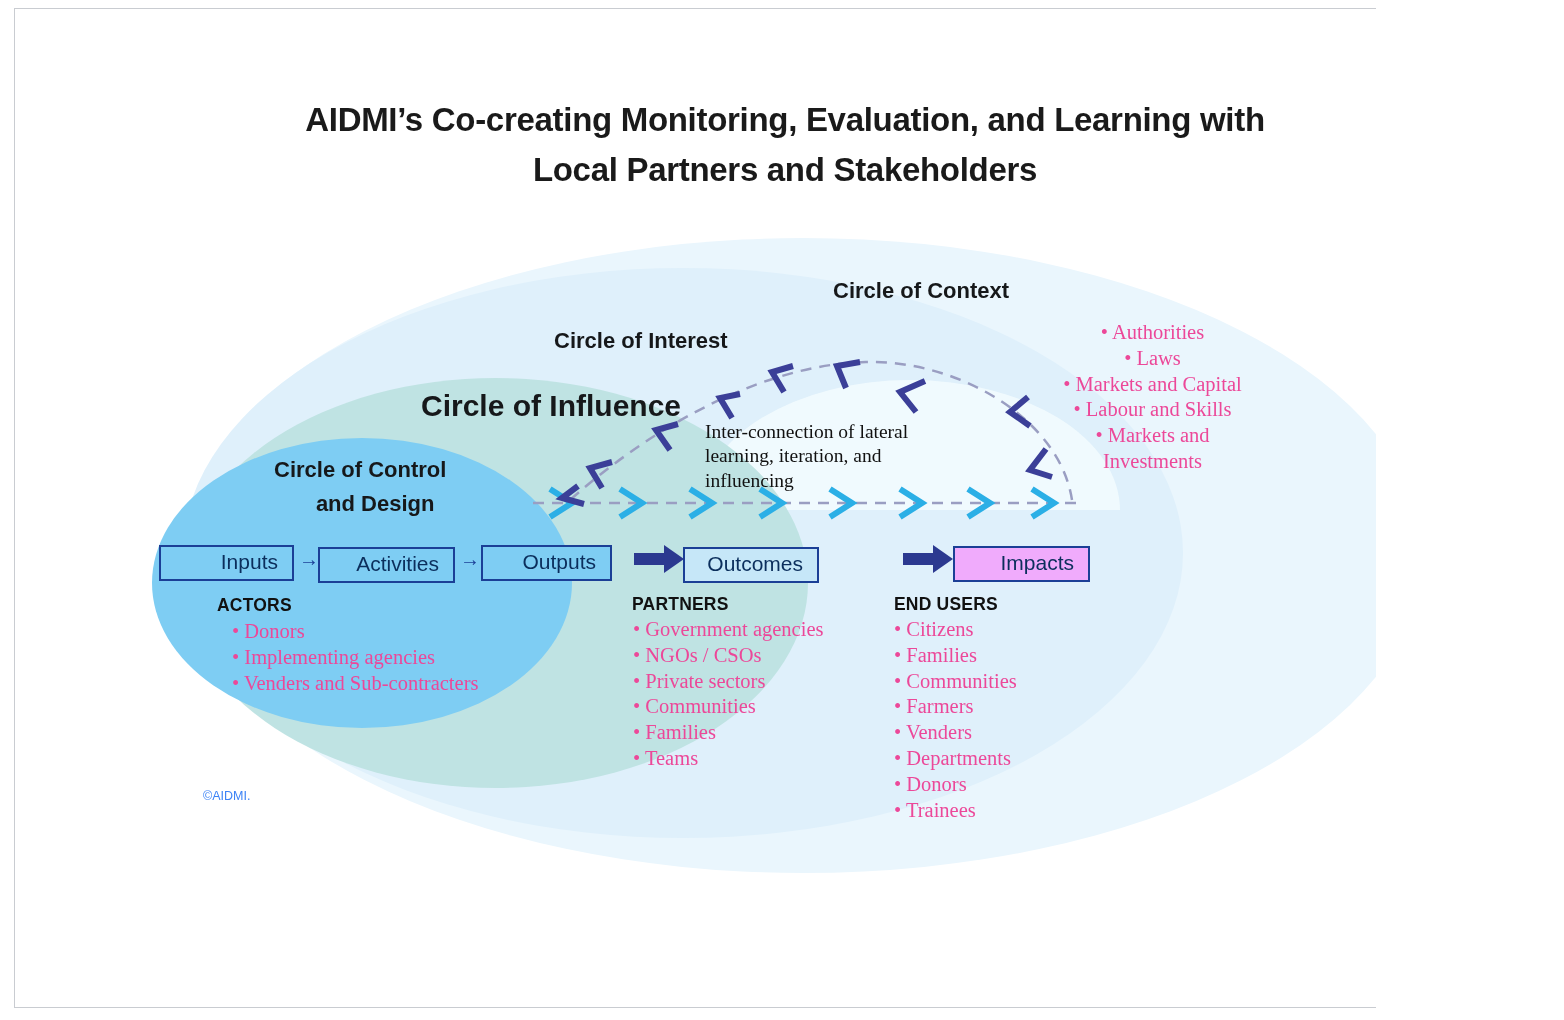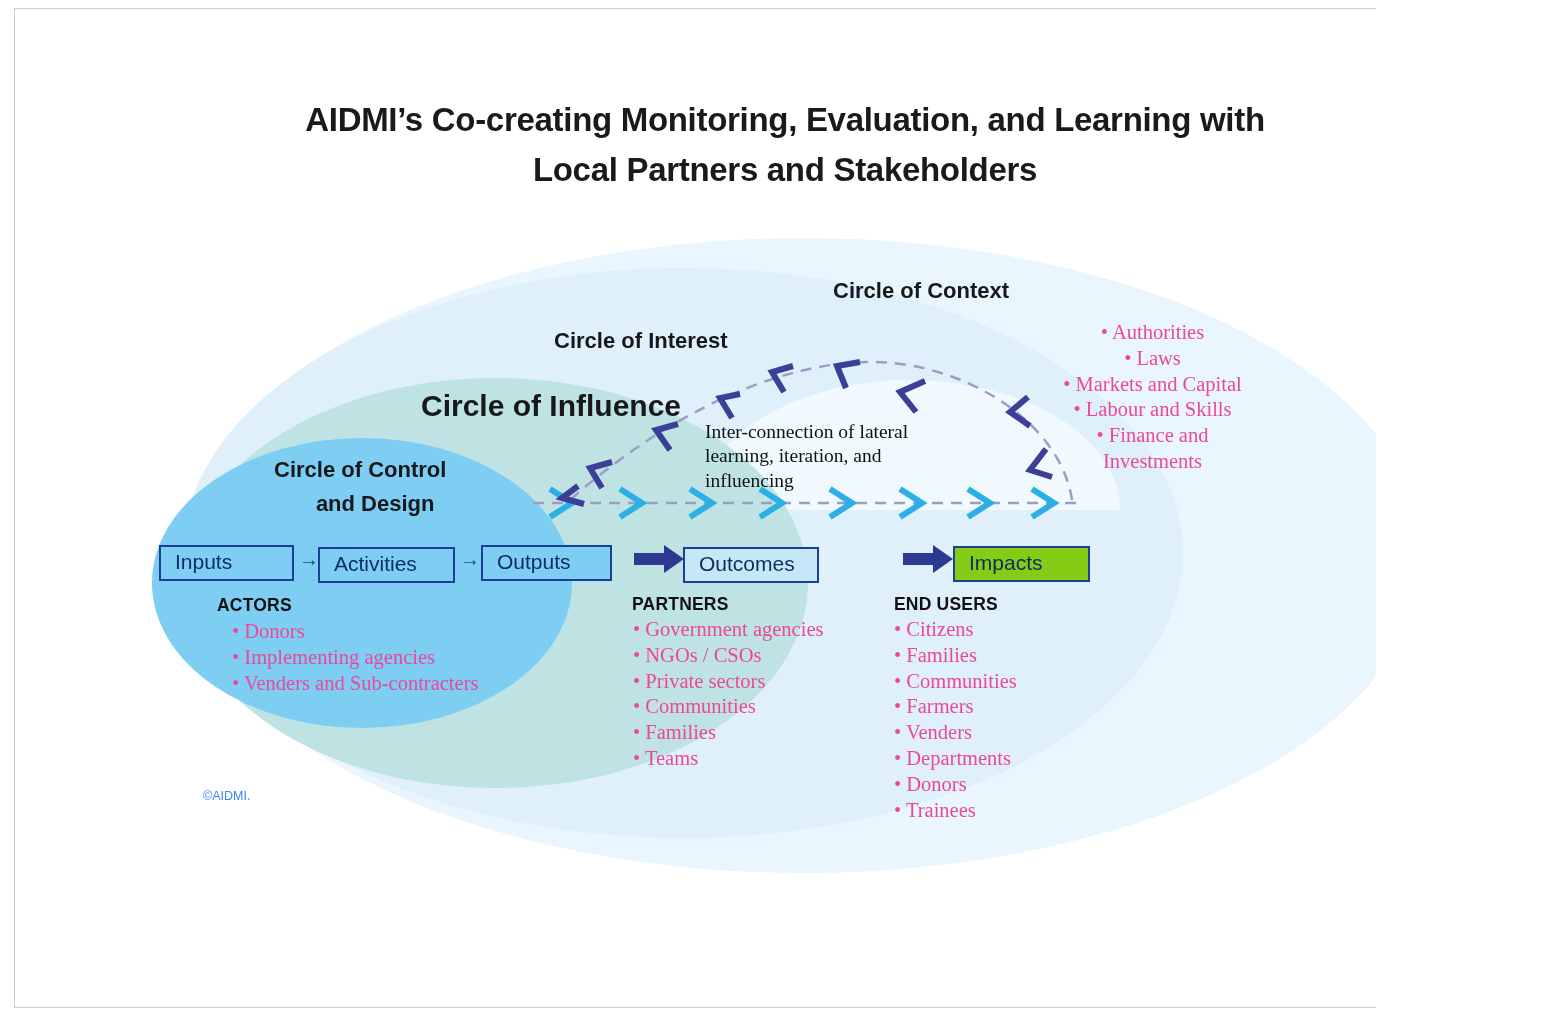--- a/index.html
+++ b/index.html
@@ -130,26 +130,27 @@
   .chain-box {
     position: absolute;
     font-family: "Liberation Sans", sans-serif;
     font-size: 21px;
     color: #0b2e5c;
     background: #7ecdf3;
     border: 2px solid #1b3f96;
     padding: 3px 14px 5px 14px;
     box-sizing: border-box;
     white-space: nowrap;
+    text-align: right;
   }
   .box-inputs    { left: 159px; top: 545px; width: 135px; }
   .box-activities{ left: 318px; top: 547px; width: 137px; }
   .box-outputs   { left: 481px; top: 545px; width: 131px; }
   .box-outcomes  { left: 683px; top: 547px; width: 136px; background: #c6e7f8; }
-  .box-impacts   { left: 953px; top: 546px; width: 137px; background: #84cc16; }
+  .box-impacts   { left: 953px; top: 546px; width: 137px; background: #f0abfc; }
   
   .thin-arrow {
     position: absolute;
     font-size: 20px;
     color: #1b3f96;
     font-family: "Liberation Serif", serif;
   }
   .ta1 { left: 299px; top: 548px; }
   .ta2 { left: 460px; top: 548px; }
   
@@ -204,21 +205,21 @@
   <div class="circle-label lbl-control">
     <span>Circle of Control</span>
     <span class="l2">and Design</span>
   </div>
 
   <div class="bullets serif ctx-list">
     <div>• Authorities</div>
     <div>• Laws</div>
     <div>• Markets and Capital</div>
     <div>• Labour and Skills</div>
-    <div>• Finance and</div>
+    <div>• Markets and</div>
     <div>Investments</div>
   </div>
 
   <div class="chain-box box-inputs">Inputs</div>
   <div class="thin-arrow ta1">→</div>
   <div class="chain-box box-activities">Activities</div>
   <div class="thin-arrow ta2">→</div>
   <div class="chain-box box-outputs">Outputs</div>
   <div class="chain-box box-outcomes">Outcomes</div>
   <div class="chain-box box-impacts">Impacts</div>

